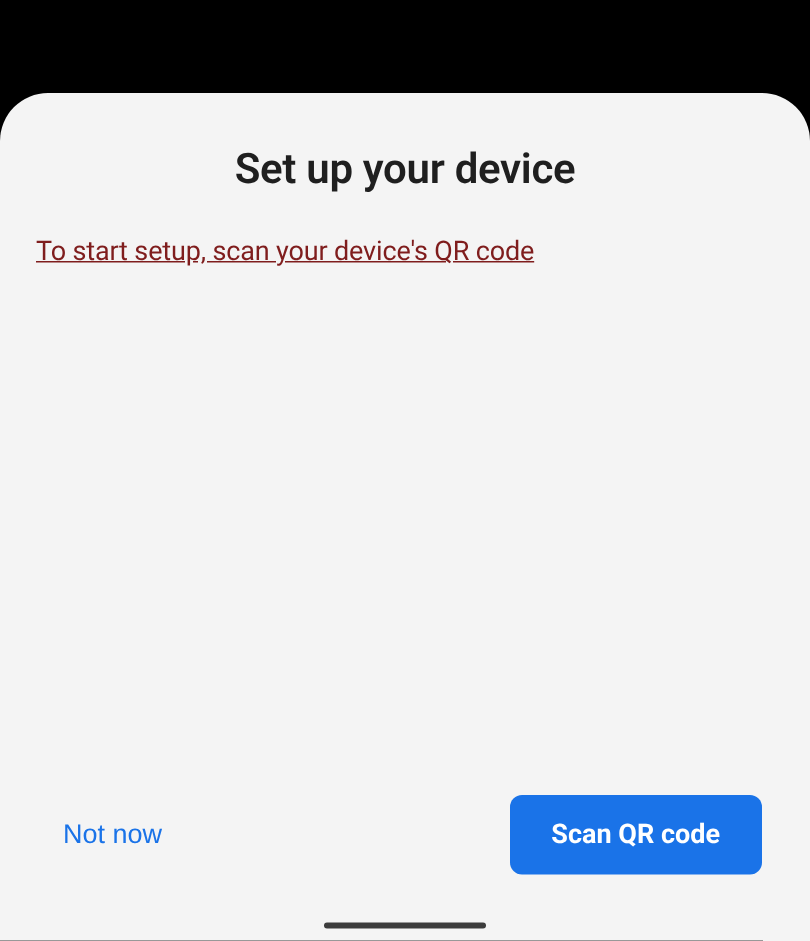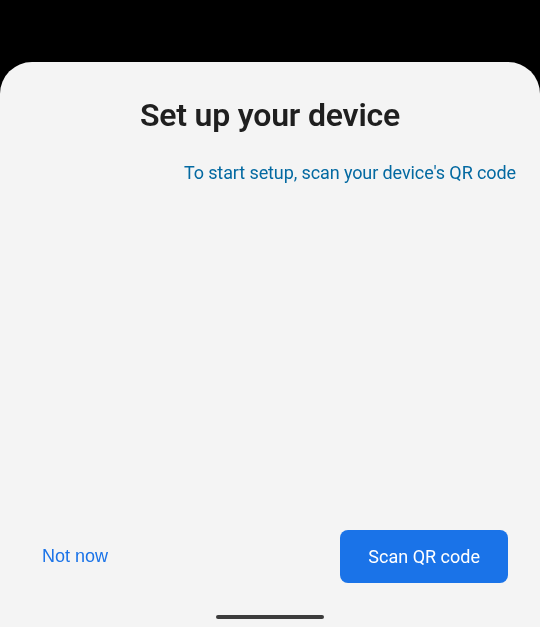--- a/index.html
+++ b/index.html
@@ -22,33 +22,34 @@
       right: 0;
       bottom: 0;
       background: #f4f4f4;
       border-top-left-radius: 32px;
       border-top-right-radius: 32px;
       display: flex;
       flex-direction: column;
       padding: 34px 24px 0 24px;
     }
     .title {
-      font-size: 32px;
+      font-size: 28px;
       font-weight: 600;
       color: #1f1f1f;
       text-align: center;
       letter-spacing: -0.2px;
       margin-bottom: 28px;
     }
     .subtitle {
       font-size: 18px;
       font-weight: 400;
-      color: #0369a1;
-      text-align: right;
+      color: #7f1d1d;
+      text-align: left;
       letter-spacing: -0.1px;
+      text-decoration: underline;
     }
     .content-spacer {
       flex: 1;
     }
     .button-row {
       display: flex;
       justify-content: space-between;
       align-items: center;
       padding: 0 8px 0 14px;
       margin-bottom: 32px;
@@ -61,21 +62,21 @@
       font-weight: 500;
       cursor: pointer;
       padding: 8px 4px;
       font-family: Liberation Sans, sans-serif;
     }
     .primary-button {
       background: #1a73e8;
       border: none;
       color: #ffffff;
       font-size: 18px;
-      font-weight: 400;
+      font-weight: 700;
       cursor: pointer;
       padding: 16px 28px;
       border-radius: 8px;
       font-family: inherit;
     }
     .gesture-bar {
       width: 108px;
       height: 4px;
       background: #3c3c3c;
       border-radius: 2px;

